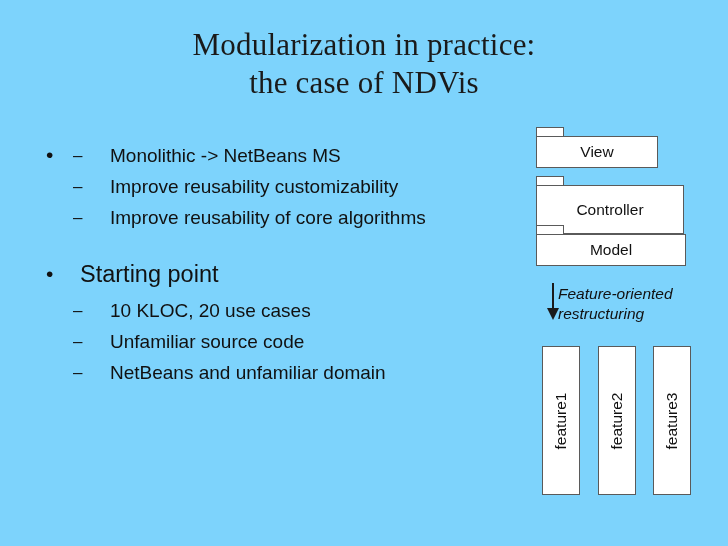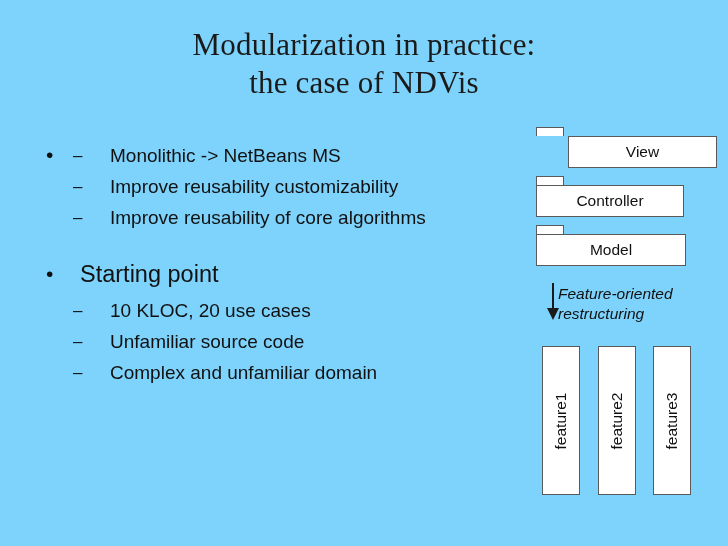--- a/index.html
+++ b/index.html
@@ -117,22 +117,22 @@
     font-size: 15.5px;
     color: #111111;
     line-height: 1;
     white-space: nowrap;
   }
 
   #pkg-view   { top: 9px; }
   #pkg-ctrl   { top: 58px; }
   #pkg-model  { top: 107px; }
 
-  #pkg-view  .bodybox { width: 149px; height: 32px; margin-left: 32px; }
-  #pkg-ctrl  .bodybox { width: 148px; height: 32px; }
+  #pkg-view  .bodybox { width: 122px; height: 32px; }
+  #pkg-ctrl  .bodybox { width: 148px; height: 49px; }
   #pkg-model .bodybox { width: 150px; height: 32px; }
 
   
   #arrow {
     position: absolute;
     left: 16px;
     top: 165px;
     width: 14px;
     height: 37px;
   }
@@ -233,21 +233,21 @@
       <p class="l2">
         <span class="mark">–</span>
         <span>10 KLOC, 20 use cases</span>
       </p>
       <p class="l2">
         <span class="mark">–</span>
         <span>Unfamiliar source code</span>
       </p>
       <p class="l2">
         <span class="mark">–</span>
-        <span>Complex and unfamiliar domain</span>
+        <span>NetBeans and unfamiliar domain</span>
       </p>
     </div>
 
   </div>
 
   <div id="diagram">
 
     <div class="pkg" id="pkg-view">
       <div class="tab"></div>
       <div class="bodybox">

